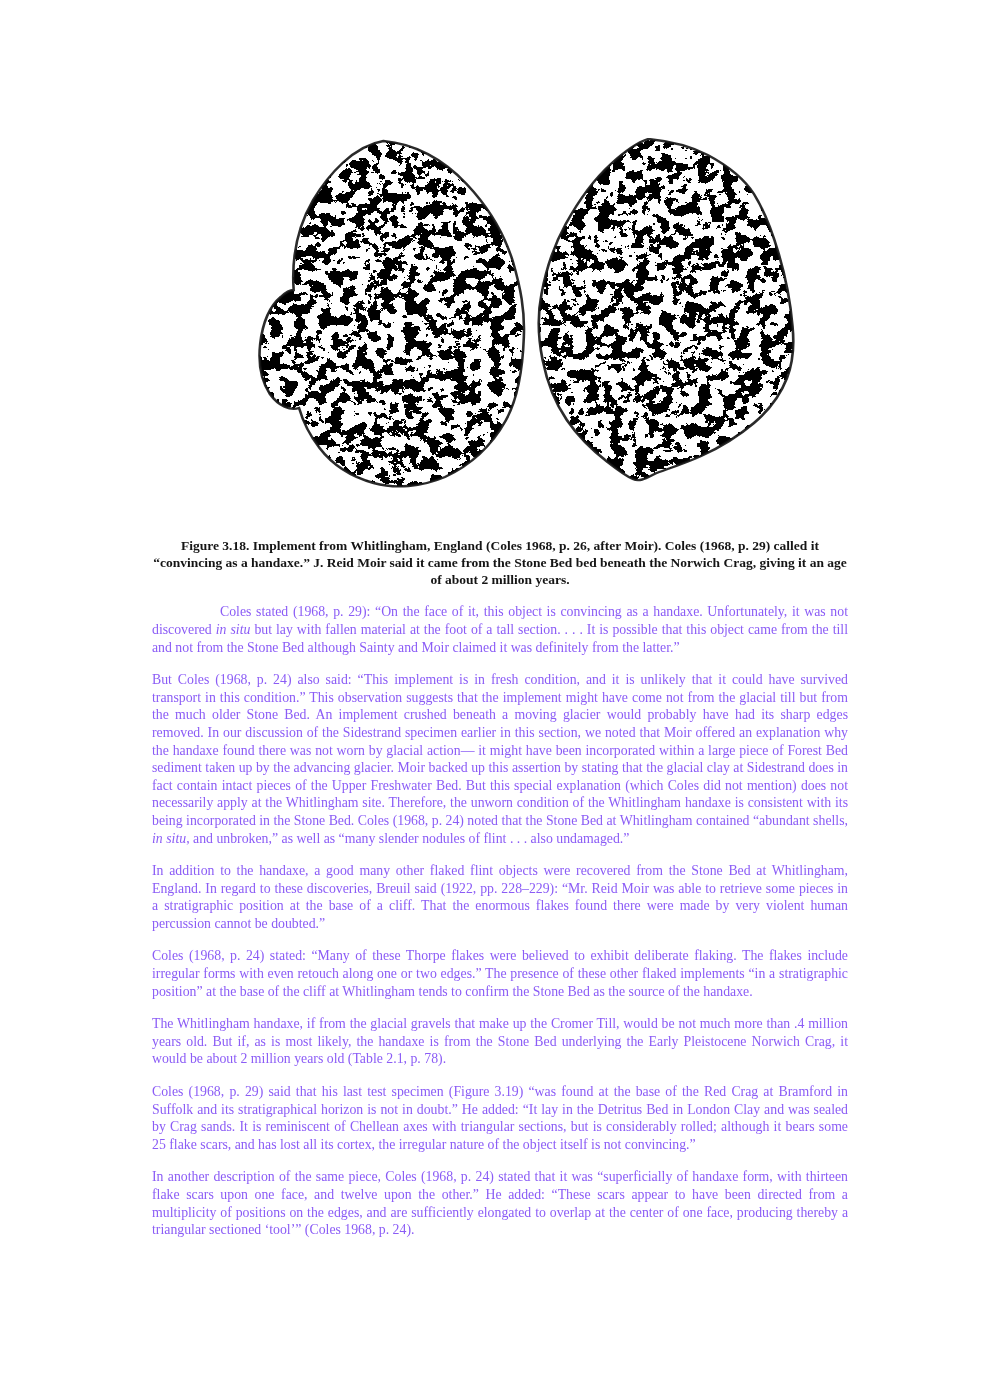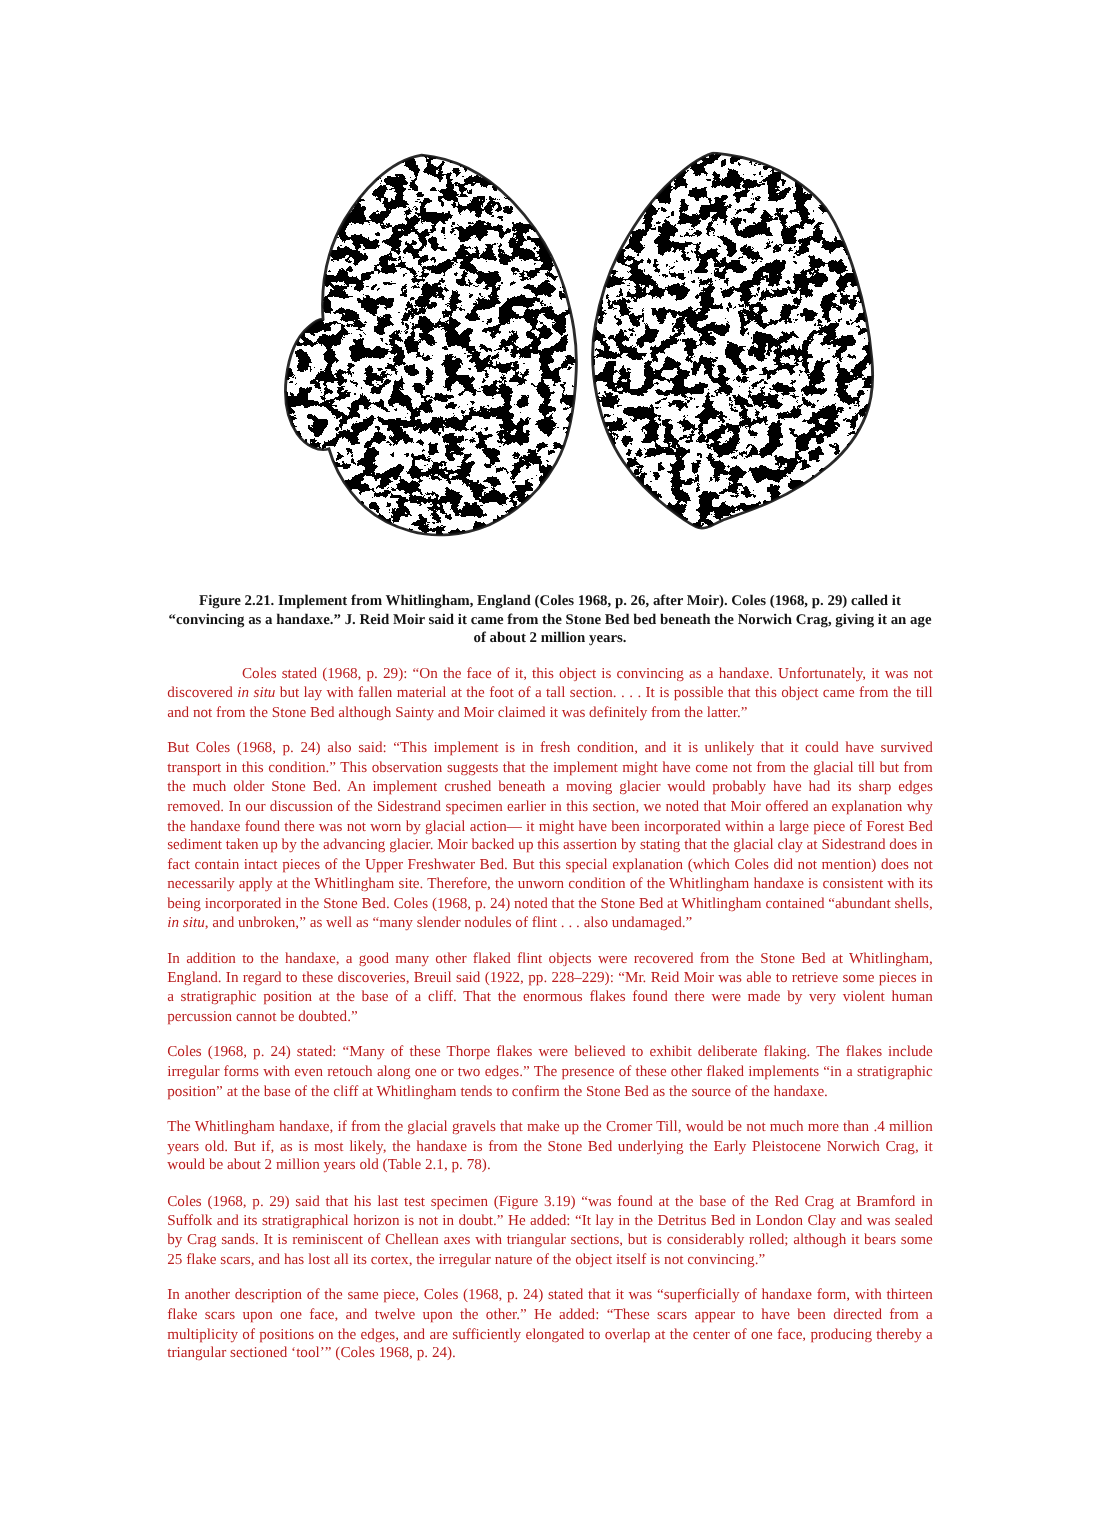--- a/index.html
+++ b/index.html
@@ -33,21 +33,21 @@
     font-size: 13.5px;
     line-height: 16.8px;
     color: #151515;
   }
   .article-body {
     width: 696px;
     margin: 15px auto 0;
     font-size: 13.8px;
     line-height: 17.6px;
     text-align: justify;
-    color: #b91c1c;
+    color: #8b5cf6;
   }
   .article-body p.body-para { margin: 0 0 15px 0; }
   .article-body p.body-para.indent { text-indent: 68px; }
   .article-body em { font-style: italic; }
 </style>
 </head>
 <body>
 
 <div class="page">
 
@@ -92,21 +92,21 @@
           </clipPath>
         </defs>
         <g clip-path="url(#clipR)">
           <rect x="0" y="0" width="238" height="352" fill="#ffffff"></rect>
           <rect x="0" y="0" width="238" height="352" filter="url(#stippleR)"></rect>
         </g>
         <path d="M102 1 C122 3 140 8 156 17 C173 27 188 39 198 56 C207 72 214 92 220 114 C226 136 231 162 233 188 C235 210 233 226 228 240 C222 257 212 272 198 285 C184 298 168 309 150 318 C136 325 122 330 112 334 C104 337 96 345 88 341 C80 337 72 330 65 324 C52 313 38 298 28 282 C18 266 10 244 6 222 C2 200 1 178 5 156 C9 132 16 108 27 86 C38 64 52 42 68 26 C79 15 90 5 102 1 Z" fill="none" stroke="#141414" stroke-width="2.4" stroke-opacity="0.9"></path>
       </svg>
 
     </div>
-    <figcaption class="fig-caption">Figure 2.21. Implement from Whitlingham, England (Coles 1968, p. 26, after Moir). Coles (1968, p. 29) called it “convincing as a handaxe.” J. Reid Moir said it came from the Stone Bed bed beneath the Norwich Crag, giving it an age of about 2 million years.</figcaption>
+    <figcaption class="fig-caption">Figure 3.18. Implement from Whitlingham, England (Coles 1968, p. 26, after Moir). Coles (1968, p. 29) called it “convincing as a handaxe.” J. Reid Moir said it came from the Stone Bed bed beneath the Norwich Crag, giving it an age of about 2 million years.</figcaption>
   </figure>
 
   <div class="article-body">
       <p class="body-para indent"><span>Coles stated (1968, p. 29): “On the face of it, this object is convincing as a handaxe. Unfortunately, it was not discovered </span><em>in situ</em><span> but lay with fallen material at the foot of a tall section. . . . It is possible that this object came from the till and not from the Stone Bed although Sainty and Moir claimed it was definitely from the latter.”</span></p>
       <p class="body-para"><span>But Coles (1968, p. 24) also said: “This implement is in fresh condition, and it is unlikely that it could have survived transport in this condition.” This observation suggests that the implement might have come not from the glacial till but from the much older Stone Bed. An implement crushed beneath a moving glacier would probably have had its sharp edges removed. In our discussion of the Sidestrand specimen earlier in this section, we noted that Moir offered an explanation why the handaxe found there was not worn by glacial action— it might have been incorporated within a large piece of Forest Bed sediment taken up by the advancing glacier. Moir backed up this assertion by stating that the glacial clay at Sidestrand does in fact contain intact pieces of the Upper Freshwater Bed. But this special explanation (which Coles did not mention) does not necessarily apply at the Whitlingham site. Therefore, the unworn condition of the Whitlingham handaxe is consistent with its being incorporated in the Stone Bed. Coles (1968, p. 24) noted that the Stone Bed at Whitlingham contained “abundant shells, </span><em>in situ</em><span>, and unbroken,” as well as “many slender nodules of flint . . . also undamaged.”</span></p>
       <p class="body-para"><span>In addition to the handaxe, a good many other flaked flint objects were recovered from the Stone Bed at Whitlingham, England. In regard to these discoveries, Breuil said (1922, pp. 228–229): “Mr. Reid Moir was able to retrieve some pieces in a stratigraphic position at the base of a cliff. That the enormous flakes found there were made by very violent human percussion cannot be doubted.”</span></p>
       <p class="body-para"><span>Coles (1968, p. 24) stated: “Many of these Thorpe flakes were believed to exhibit deliberate flaking. The flakes include irregular forms with even retouch along one or two edges.” The presence of these other flaked implements “in a stratigraphic position” at the base of the cliff at Whitlingham tends to confirm the Stone Bed as the source of the handaxe.</span></p>
       <p class="body-para"><span>The Whitlingham handaxe, if from the glacial gravels that make up the Cromer Till, would be not much more than .4 million years old. But if, as is most likely, the handaxe is from the Stone Bed underlying the Early Pleistocene Norwich Crag, it would be about 2 million years old (Table 2.1, p. 78).</span></p>
       <p class="body-para"><span>Coles (1968, p. 29) said that his last test specimen (Figure 3.19)  “was found at the base of the Red Crag at Bramford in Suffolk and its stratigraphical horizon is not in doubt.” He added: “It lay in the Detritus Bed in London Clay and was sealed by Crag sands. It is reminiscent of Chellean axes with triangular sections, but is considerably rolled; although it bears some 25 flake scars, and has lost all its cortex, the irregular nature of the object itself is not convincing.”</span></p>
       <p class="body-para"><span>In another description of the same piece, Coles (1968, p. 24) stated that it was “superficially of handaxe form, with thirteen flake scars upon one face, and twelve upon the other.” He added: “These scars appear to have been directed from a multiplicity of positions on the edges, and are sufficiently elongated to overlap at the center of one face, producing thereby a triangular sectioned ‘tool’” (Coles 1968, p. 24).</span></p>

